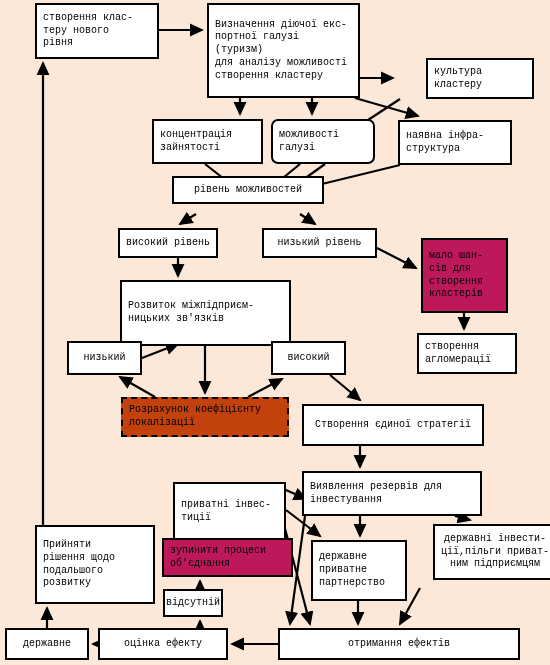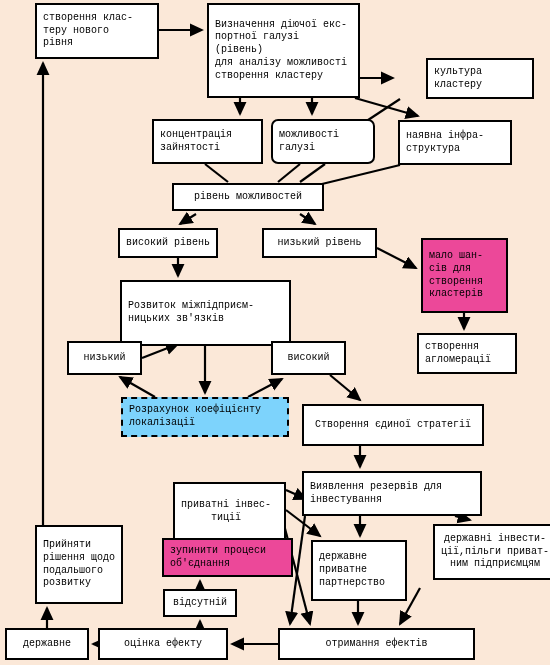--- a/index.html
+++ b/index.html
@@ -32,24 +32,24 @@
     font-size: 10px;
     line-height: 1.28;
     padding: 4px 6px;
     white-space: pre-line;
     z-index: 2;
     font-family: Liberation Mono, monospace;
   }
   .node.dashed {
     border-style: dashed;
     border-width: 2px;
-    background: #7dd3fc;
+    background: #c2410c;
   }
   .node.cyan {
-    background: #ec4899;
+    background: #be185d;
   }
   .node.center {
     display: flex;
     align-items: center;
     justify-content: center;
     text-align: center;
   }
   .node.vcenter-left {
     display: flex;
     align-items: center;
@@ -102,61 +102,61 @@
         <path d="M 200 589 L 200 581" marker-end="url(#arrowhead)"></path>
         <path d="M 47 628 L 47 608" marker-end="url(#arrowhead)"></path>
         <path d="M 43 525 L 43 63" marker-end="url(#arrowhead)"></path>
       </g>
   </svg>
   <div id="node-layer">
       <div class="node center" style="left: 35px; top: 3px; width: 124px; height: 56px; justify-content: flex-start; text-align: left;">створення клас-
 теру нового
 рівня</div>
       <div class="node center" style="left: 207px; top: 3px; width: 153px; height: 95px; justify-content: flex-start; text-align: left;">Визначення діючої екс-
-портної галузі (рівень)
+портної галузі (туризм)
 для аналізу можливості
 створення кластеру</div>
       <div class="node center" style="left: 398px; top: 58px; width: 108px; height: 41px; justify-content: flex-start; text-align: left; margin-left: 28px;">культура
 кластеру</div>
       <div class="node center" style="left: 152px; top: 119px; width: 111px; height: 45px; justify-content: flex-start; text-align: left;">концентрація
 зайнятості</div>
       <div class="node center" style="left: 271px; top: 119px; width: 104px; height: 45px; justify-content: flex-start; text-align: left; border-radius: 7px;">можливості
 галузі</div>
       <div class="node center" style="left: 398px; top: 120px; width: 114px; height: 45px; justify-content: flex-start; text-align: left;">наявна інфра-
 структура</div>
-      <div class="node center" style="left: 172px; top: 183px; width: 152px; height: 28px;">рівень можливостей</div>
+      <div class="node center" style="left: 172px; top: 176px; width: 152px; height: 28px;">рівень можливостей</div>
       <div class="node center" style="left: 118px; top: 228px; width: 100px; height: 30px;">високий рівень</div>
       <div class="node center" style="left: 262px; top: 228px; width: 115px; height: 30px;">низький рівень</div>
       <div class="node vcenter-left cyan" style="left: 421px; top: 238px; width: 87px; height: 75px; justify-content: flex-start; text-align: left;">мало шан-
 сів для
 створення
 кластерів</div>
       <div class="node center" style="left: 120px; top: 280px; width: 171px; height: 66px; justify-content: flex-start; text-align: left;">Розвиток міжпідприєм-
 ницьких зв'язків</div>
       <div class="node center" style="left: 417px; top: 333px; width: 100px; height: 41px; justify-content: flex-start; text-align: left;">створення
 агломерації</div>
       <div class="node center" style="left: 67px; top: 341px; width: 75px; height: 34px;">низький</div>
       <div class="node center" style="left: 271px; top: 341px; width: 75px; height: 34px;">високий</div>
       <div class="node center dashed" style="left: 121px; top: 397px; width: 168px; height: 40px; justify-content: flex-start; text-align: left;">Розрахунок коефіцієнту
 локалізації</div>
       <div class="node center" style="left: 302px; top: 404px; width: 182px; height: 42px;">Створення єдиної стратегії</div>
       <div class="node center" style="left: 302px; top: 471px; width: 180px; height: 45px; justify-content: flex-start; text-align: left;">Виявлення резервів для
 інвестування</div>
-      <div class="node center" style="left: 173px; top: 482px; width: 113px; height: 59px; justify-content: flex-start; text-align: center;">приватні інвес-
+      <div class="node center" style="left: 173px; top: 482px; width: 113px; height: 59px; justify-content: flex-start; text-align: left;">приватні інвес-
 тиції</div>
       <div class="node center" style="left: 433px; top: 524px; width: 126px; height: 56px; justify-content: flex-start; text-align: center;">державні інвести-
 ції,пільги приват-
 ним підприємцям</div>
       <div class="node vcenter-left cyan" style="left: 162px; top: 538px; width: 131px; height: 39px; justify-content: flex-start; text-align: left;">зупинити процеси
 об'єднання</div>
       <div class="node center" style="left: 311px; top: 540px; width: 96px; height: 61px; justify-content: flex-start; text-align: left;">державне
 приватне
 партнерство</div>
-      <div class="node center" style="left: 35px; top: 525px; width: 88px; height: 79px; justify-content: flex-start; text-align: left;">Прийняти
+      <div class="node center" style="left: 35px; top: 525px; width: 120px; height: 79px; justify-content: flex-start; text-align: left;">Прийняти
 рішення щодо
 подальшого
 розвитку</div>
-      <div class="node center" style="left: 163px; top: 589px; width: 74px; height: 28px;">відсутній</div>
+      <div class="node center" style="left: 163px; top: 589px; width: 60px; height: 28px;">відсутній</div>
       <div class="node center" style="left: 5px; top: 628px; width: 84px; height: 32px;">державне</div>
       <div class="node center" style="left: 98px; top: 628px; width: 130px; height: 32px;">оцінка ефекту</div>
-      <div class="node center" style="left: 278px; top: 628px; width: 197px; height: 32px;">отримання ефектів</div>
+      <div class="node center" style="left: 278px; top: 628px; width: 242px; height: 32px;">отримання ефектів</div>
     </div>
 </div>
 
 </body></html>

